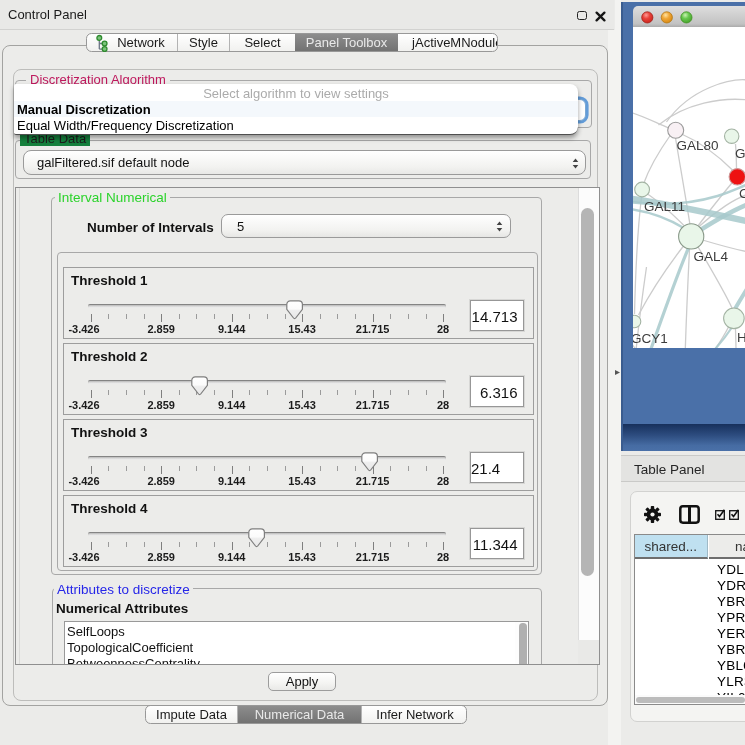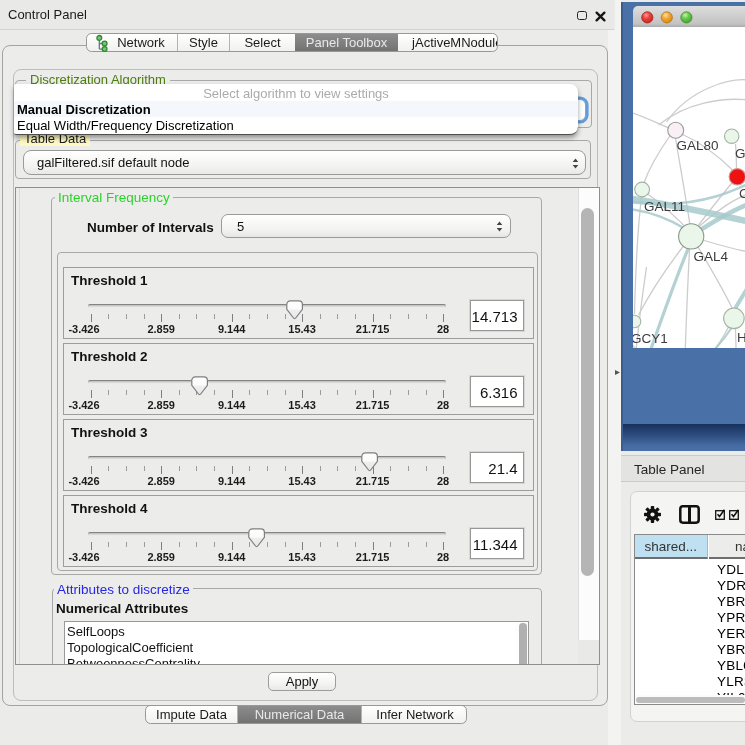--- a/index.html
+++ b/index.html
@@ -19,26 +19,26 @@
 <div class="abs" style="left:614.5px;top:0;width:6.5px;height:30px;background:#f3f3f1"></div>
 <svg class="abs" style="left:614px;top:369px" width="7" height="7" viewBox="0 0 7 7">
       <path d="M1,6 L1,1 L6,3.5 Z" fill="#555"></path>
     </svg>
 
 <div class="abs" style="left:1.5px;top:45px;width:606px;height:660.5px;border:1px solid #a3a3a1;border-radius:8px;background:#ececea"></div>
 
 <div class="abs" style="left:12.5px;top:69px;width:585px;height:631.5px;border:1px solid #bdbdbb;border-radius:8px;background:#ececea"></div>
 
 <div class="abs" style="left:15px;top:80px;width:577px;height:48px;border:1px solid #a8a8a8;border-radius:4px"></div>
-<div class="abs" style="left:26px;top:71.5px;background:#ececea;padding:0 4px;font:13px 'Liberation Sans', sans-serif;color:#4d7c0f">Discretization Algorithm</div>
+<div class="abs" style="left:26px;top:71.5px;background:#ececea;padding:0 4px;font:13px 'Liberation Sans', sans-serif;color:#be185d">Discretization Algorithm</div>
 
 <div class="abs" style="left:500px;top:98.5px;width:86px;height:22px;border-radius:6px;background:#fff;border:1px solid #7aa8d4;box-shadow:0 0 0 2.6px #639cd8"></div>
 
 <div class="abs" style="left:15px;top:139.5px;width:576px;height:39.5px;border:1px solid #a8a8a8;border-radius:4px"></div>
-<div class="abs" style="left:20px;top:131px;background:#fef9c3;padding:0 4px;font:13px 'Liberation Sans', sans-serif;color:#1c1c1c">Table Data</div>
+<div class="abs" style="left:20px;top:131px;background:#15803d;padding:0 4px;font:13px 'Liberation Sans', sans-serif;color:#1c1c1c">Table Data</div>
 <div class="abs" style="left:23px;top:150px;width:562.5px;height:25px;border:1px solid #9a9a9a;border-radius:8px;background:linear-gradient(#ffffff,#f2f2f0 70%,#e8e8e6)"></div>
 <div class="abs" style="left:37px;top:155px;font:13px 'Liberation Sans', sans-serif;color:#111">galFiltered.sif default node</div>
 <svg style="position:absolute;left:572.0px;top:157.5px" width="7.0" height="11.0" viewBox="0 0 7 11">
 <path d="M0.7,4 L3.5,0.5 L6.3,4 Z M0.7,7 L3.5,10.5 L6.3,7 Z" fill="#444"></path>
     </svg>
 
 <div class="abs" style="left:14px;top:84px;width:564px;height:50.5px;background:#ffffff;border-radius:2px 8px 8px 2px;border-bottom:1.5px solid #4f4f4f;box-shadow:0 3px 5px rgba(0,0,0,0.38)"></div>
 <div class="abs" style="left:14px;top:100.5px;width:564px;height:16px;background:#f4f8fc"></div>
 <div class="abs" style="left:14px;top:85.5px;width:564px;text-align:center;font:13px 'Liberation Sans', sans-serif;color:#ababab">Select algorithm to view settings</div>
 <div class="abs" style="left:17px;top:101.5px;font:bold 13px 'Liberation Sans', sans-serif;color:#000">Manual Discretization</div>
@@ -48,21 +48,21 @@
 <div class="abs" style="left:19px;top:187.5px;width:1px;height:476.5px;background:#dadad8"></div>
 
 <div class="abs" style="left:577.5px;top:187.5px;width:21px;height:452.5px;background:#fcfcfc;border-left:1px solid #dcdcdc"></div>
 <div class="abs" style="left:577.5px;top:640px;width:21px;height:24px;background:#e9e9e7"></div>
 <div class="abs" style="left:581px;top:208px;width:12.5px;height:368px;background:#b5b5b5;border-radius:6.5px"></div>
 
 <div class="abs" style="left:16px;top:187.5px;width:561px;height:476.5px;overflow:hidden">
 <div class="abs" style="left:-16px;top:-187.5px;width:745px;height:745px">
 
 <div class="abs" style="left:51px;top:197px;width:490.5px;height:378px;border:1px solid #a8a8a8;border-radius:4px"></div>
-<div class="abs" style="left:55px;top:189.5px;background:#ececea;padding:0 3px;font:13.5px 'Liberation Sans', sans-serif;color:#2bd32b">Interval Frequency</div>
+<div class="abs" style="left:55px;top:189.5px;background:#ececea;padding:0 3px;font:13.5px 'Liberation Sans', sans-serif;color:#2bd32b">Interval Numerical</div>
 
 <div class="abs" style="left:87px;top:219.5px;font:bold 13.5px 'Liberation Sans', sans-serif;color:#111">Number of Intervals</div>
 <div class="abs" style="left:220.5px;top:214px;width:290px;height:24px;border:1px solid #9a9a9a;border-radius:7px;background:linear-gradient(#ffffff,#f2f2f0 70%,#e6e6e4)"></div>
 <div class="abs" style="left:237px;top:219px;font:13px 'Liberation Sans', sans-serif;color:#111">5</div>
 <svg style="position:absolute;left:496.0px;top:220.5px" width="7.0" height="11.0" viewBox="0 0 7 11">
 <path d="M0.7,4 L3.5,0.5 L6.3,4 Z M0.7,7 L3.5,10.5 L6.3,7 Z" fill="#444"></path>
         </svg>
 
 <div class="abs" style="left:56.5px;top:252px;width:481.3px;height:318.5px;border:1px solid #a8a8a8;border-radius:4px"></div>
 <div style="position:absolute;left:62.8px;top:266.5px;width:471.2px;height:72px;border:1px solid #9d9d9d;background:#ececea">
@@ -186,21 +186,21 @@
 <defs>
             <linearGradient id="thg369458" x1="0" y1="0" x2="0" y2="1">
 <stop offset="0" stop-color="#ffffff"></stop>
               <stop offset="0.45" stop-color="#fbfbfb"></stop>
               <stop offset="0.55" stop-color="#eeeeee"></stop>
               <stop offset="1" stop-color="#e8e8e8"></stop>
             </linearGradient>
           </defs>
 <path d="M0.8,4.3 a3.5,3.5 0 0 1 3.5,-3.5 l8.6,0 a3.5,3.5 0 0 1 3.5,3.5 l0,5 l-6.7,8.7 a1.4,1.4 0 0 1 -2.2,0 l-6.7,-8.7 z" fill="url(#thg369458)" stroke="#7e7e7e" stroke-width="1.2"></path>
 </svg>
-<div style="position:absolute;left:470px;top:452.0px;width:53.5px;height:31px;background:#fff;border:1px solid #979797;outline:1px solid #d7d7d5;text-align:right;padding-right:5px;font:15px 'Liberation Sans', sans-serif;color:#111;line-height:31px">21.4</div>
+<div style="position:absolute;left:470px;top:452.0px;width:53.5px;height:31px;background:#fff;border:1px solid #979797;outline:1px solid #d7d7d5;text-align:left;padding-right:5px;font:15px 'Liberation Sans', sans-serif;color:#111;line-height:31px">21.4</div>
         <div style="position:absolute;left:62.8px;top:494.5px;width:471.2px;height:72px;border:1px solid #9d9d9d;background:#ececea">
 </div>
 <div style="position:absolute;left:71px;top:500.5px;font:bold 13.5px 'Liberation Sans', sans-serif;color:#111">Threshold 4</div>
 <div style="position:absolute;left:87.5px;top:531.7px;width:358.5px;height:4.6px;border-radius:2.3px;background:linear-gradient(#8f8f8f,#cccccc 40%,#f2f2f2);box-shadow:inset 0 1px 1px rgba(0,0,0,0.2)"></div>
 <div style="position:absolute;left:108.3px;top:541.5px;width:1px;height:5px;background:#9b9b9b"></div>
         <div style="position:absolute;left:125.9px;top:541.5px;width:1px;height:5px;background:#9b9b9b"></div>
         <div style="position:absolute;left:143.6px;top:541.5px;width:1px;height:5px;background:#9b9b9b"></div>
         <div style="position:absolute;left:178.8px;top:541.5px;width:1px;height:5px;background:#9b9b9b"></div>
         <div style="position:absolute;left:196.4px;top:541.5px;width:1px;height:5px;background:#9b9b9b"></div>
         <div style="position:absolute;left:214.0px;top:541.5px;width:1px;height:5px;background:#9b9b9b"></div>

